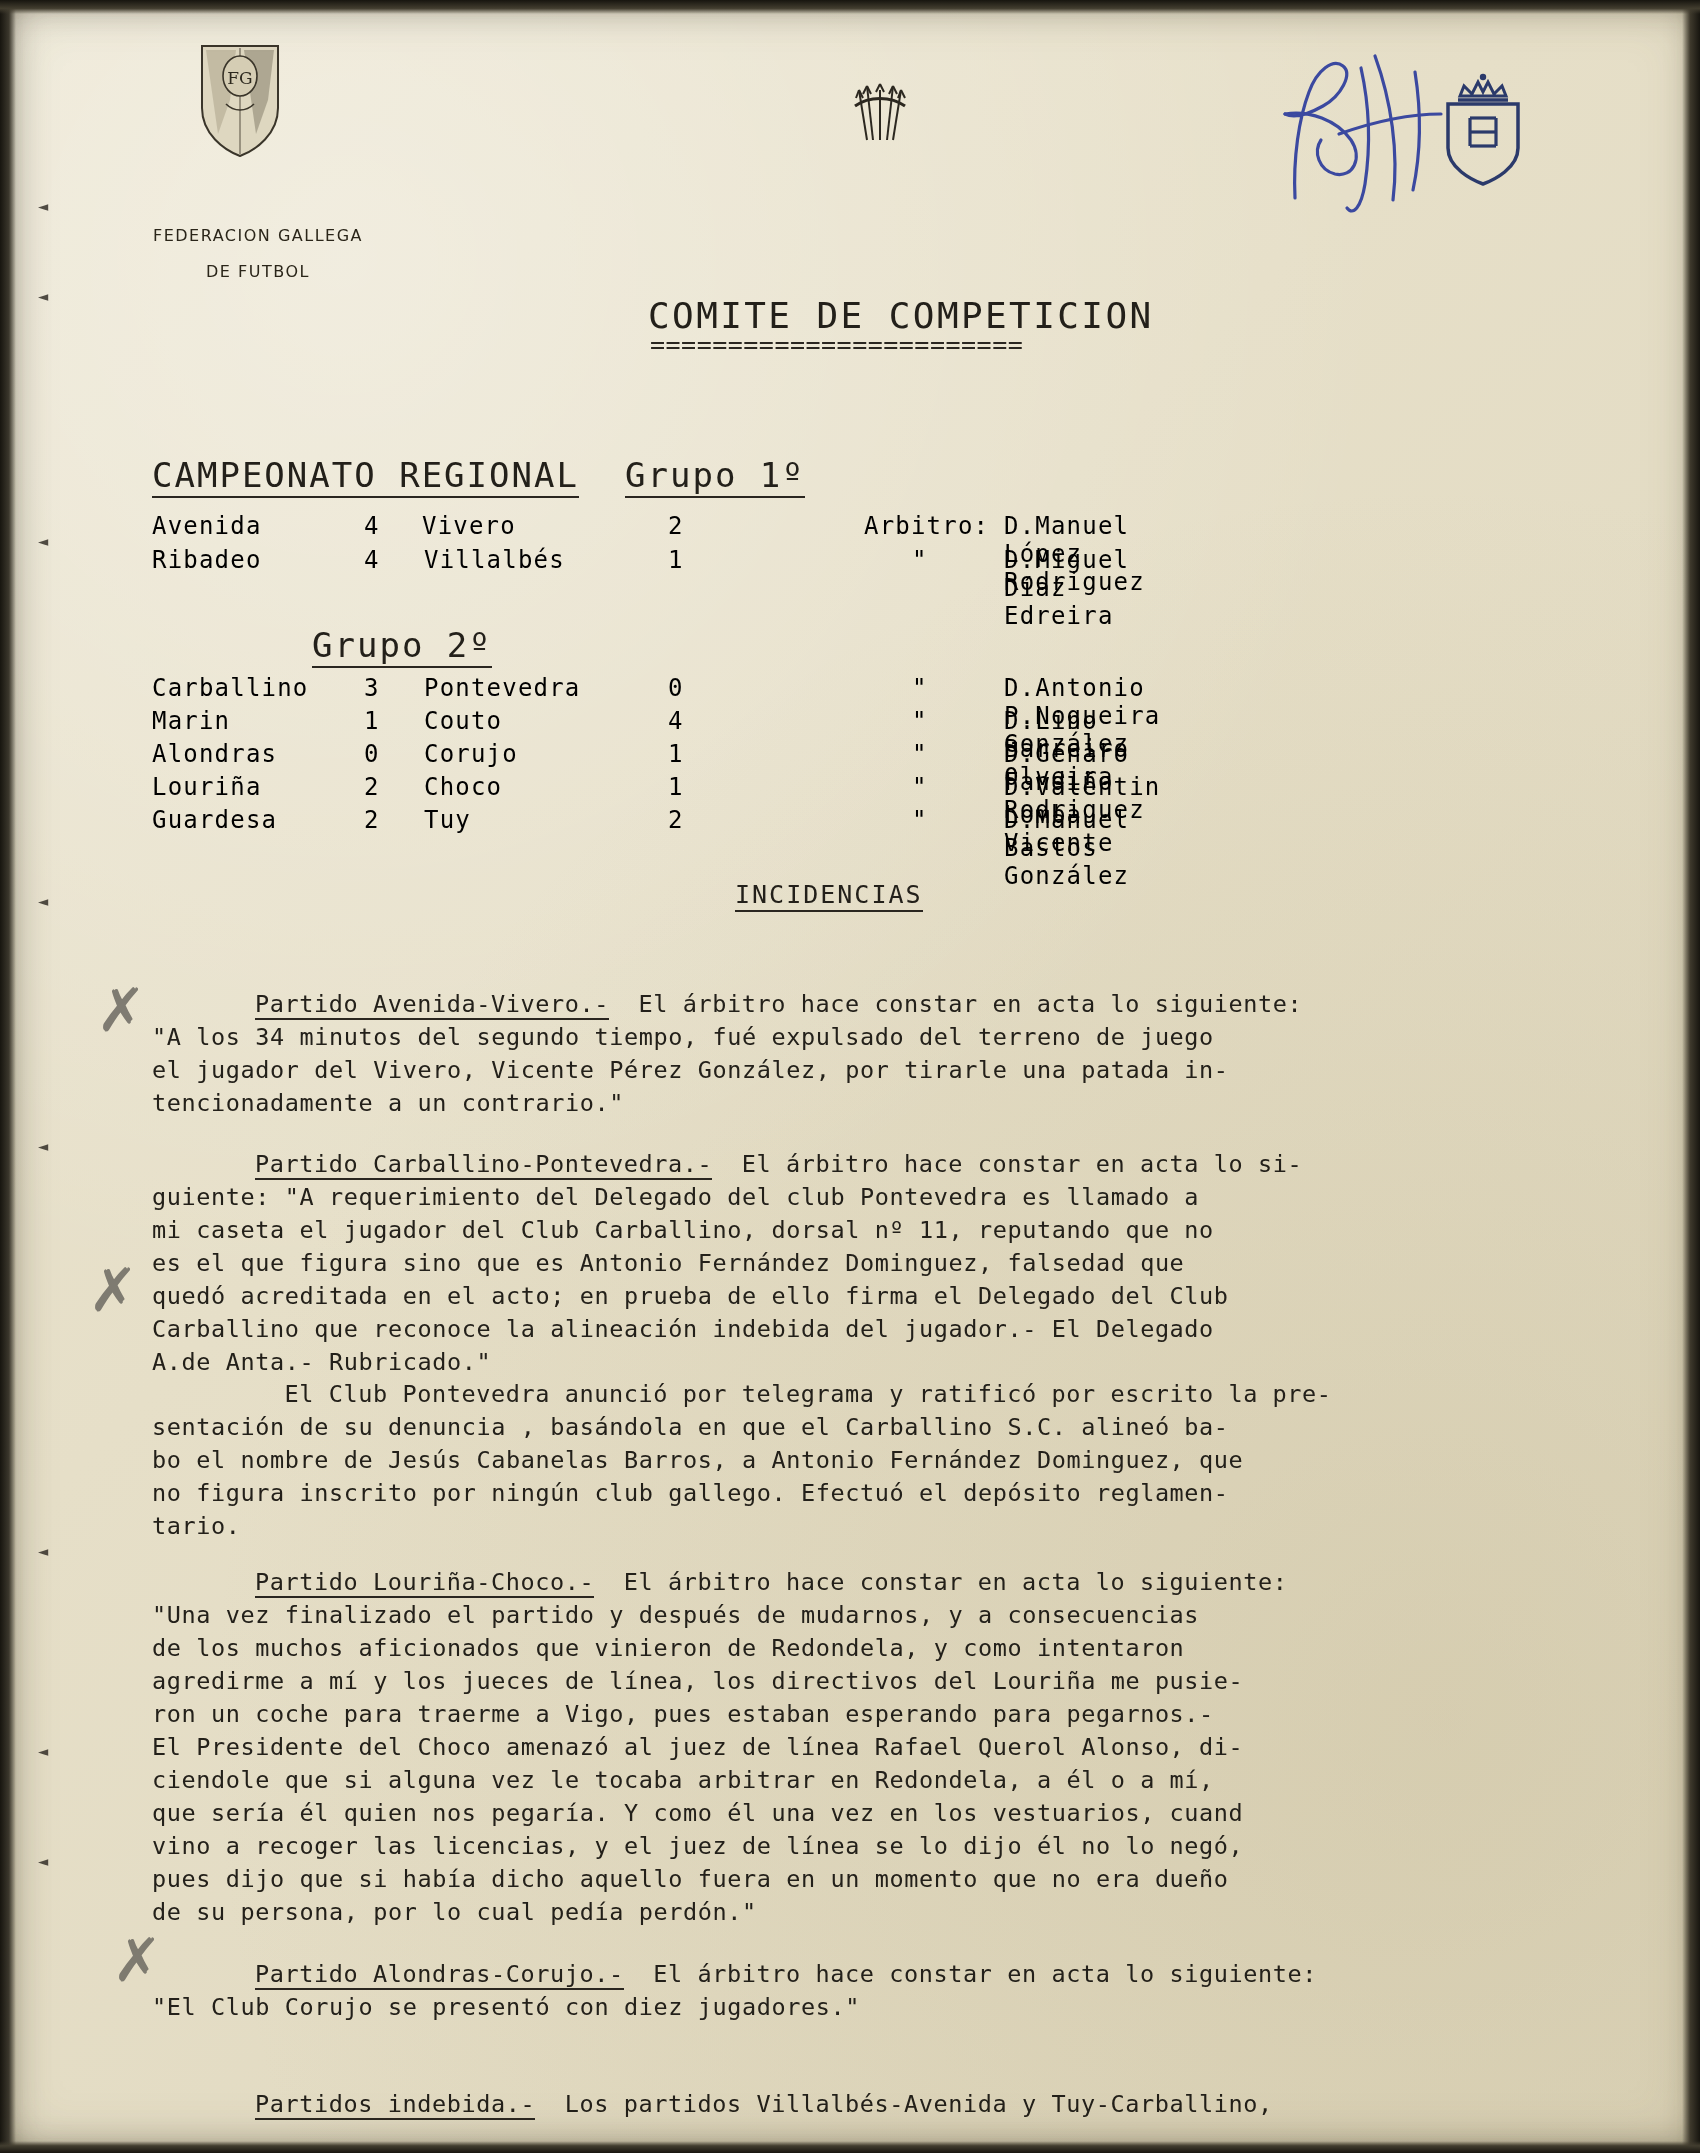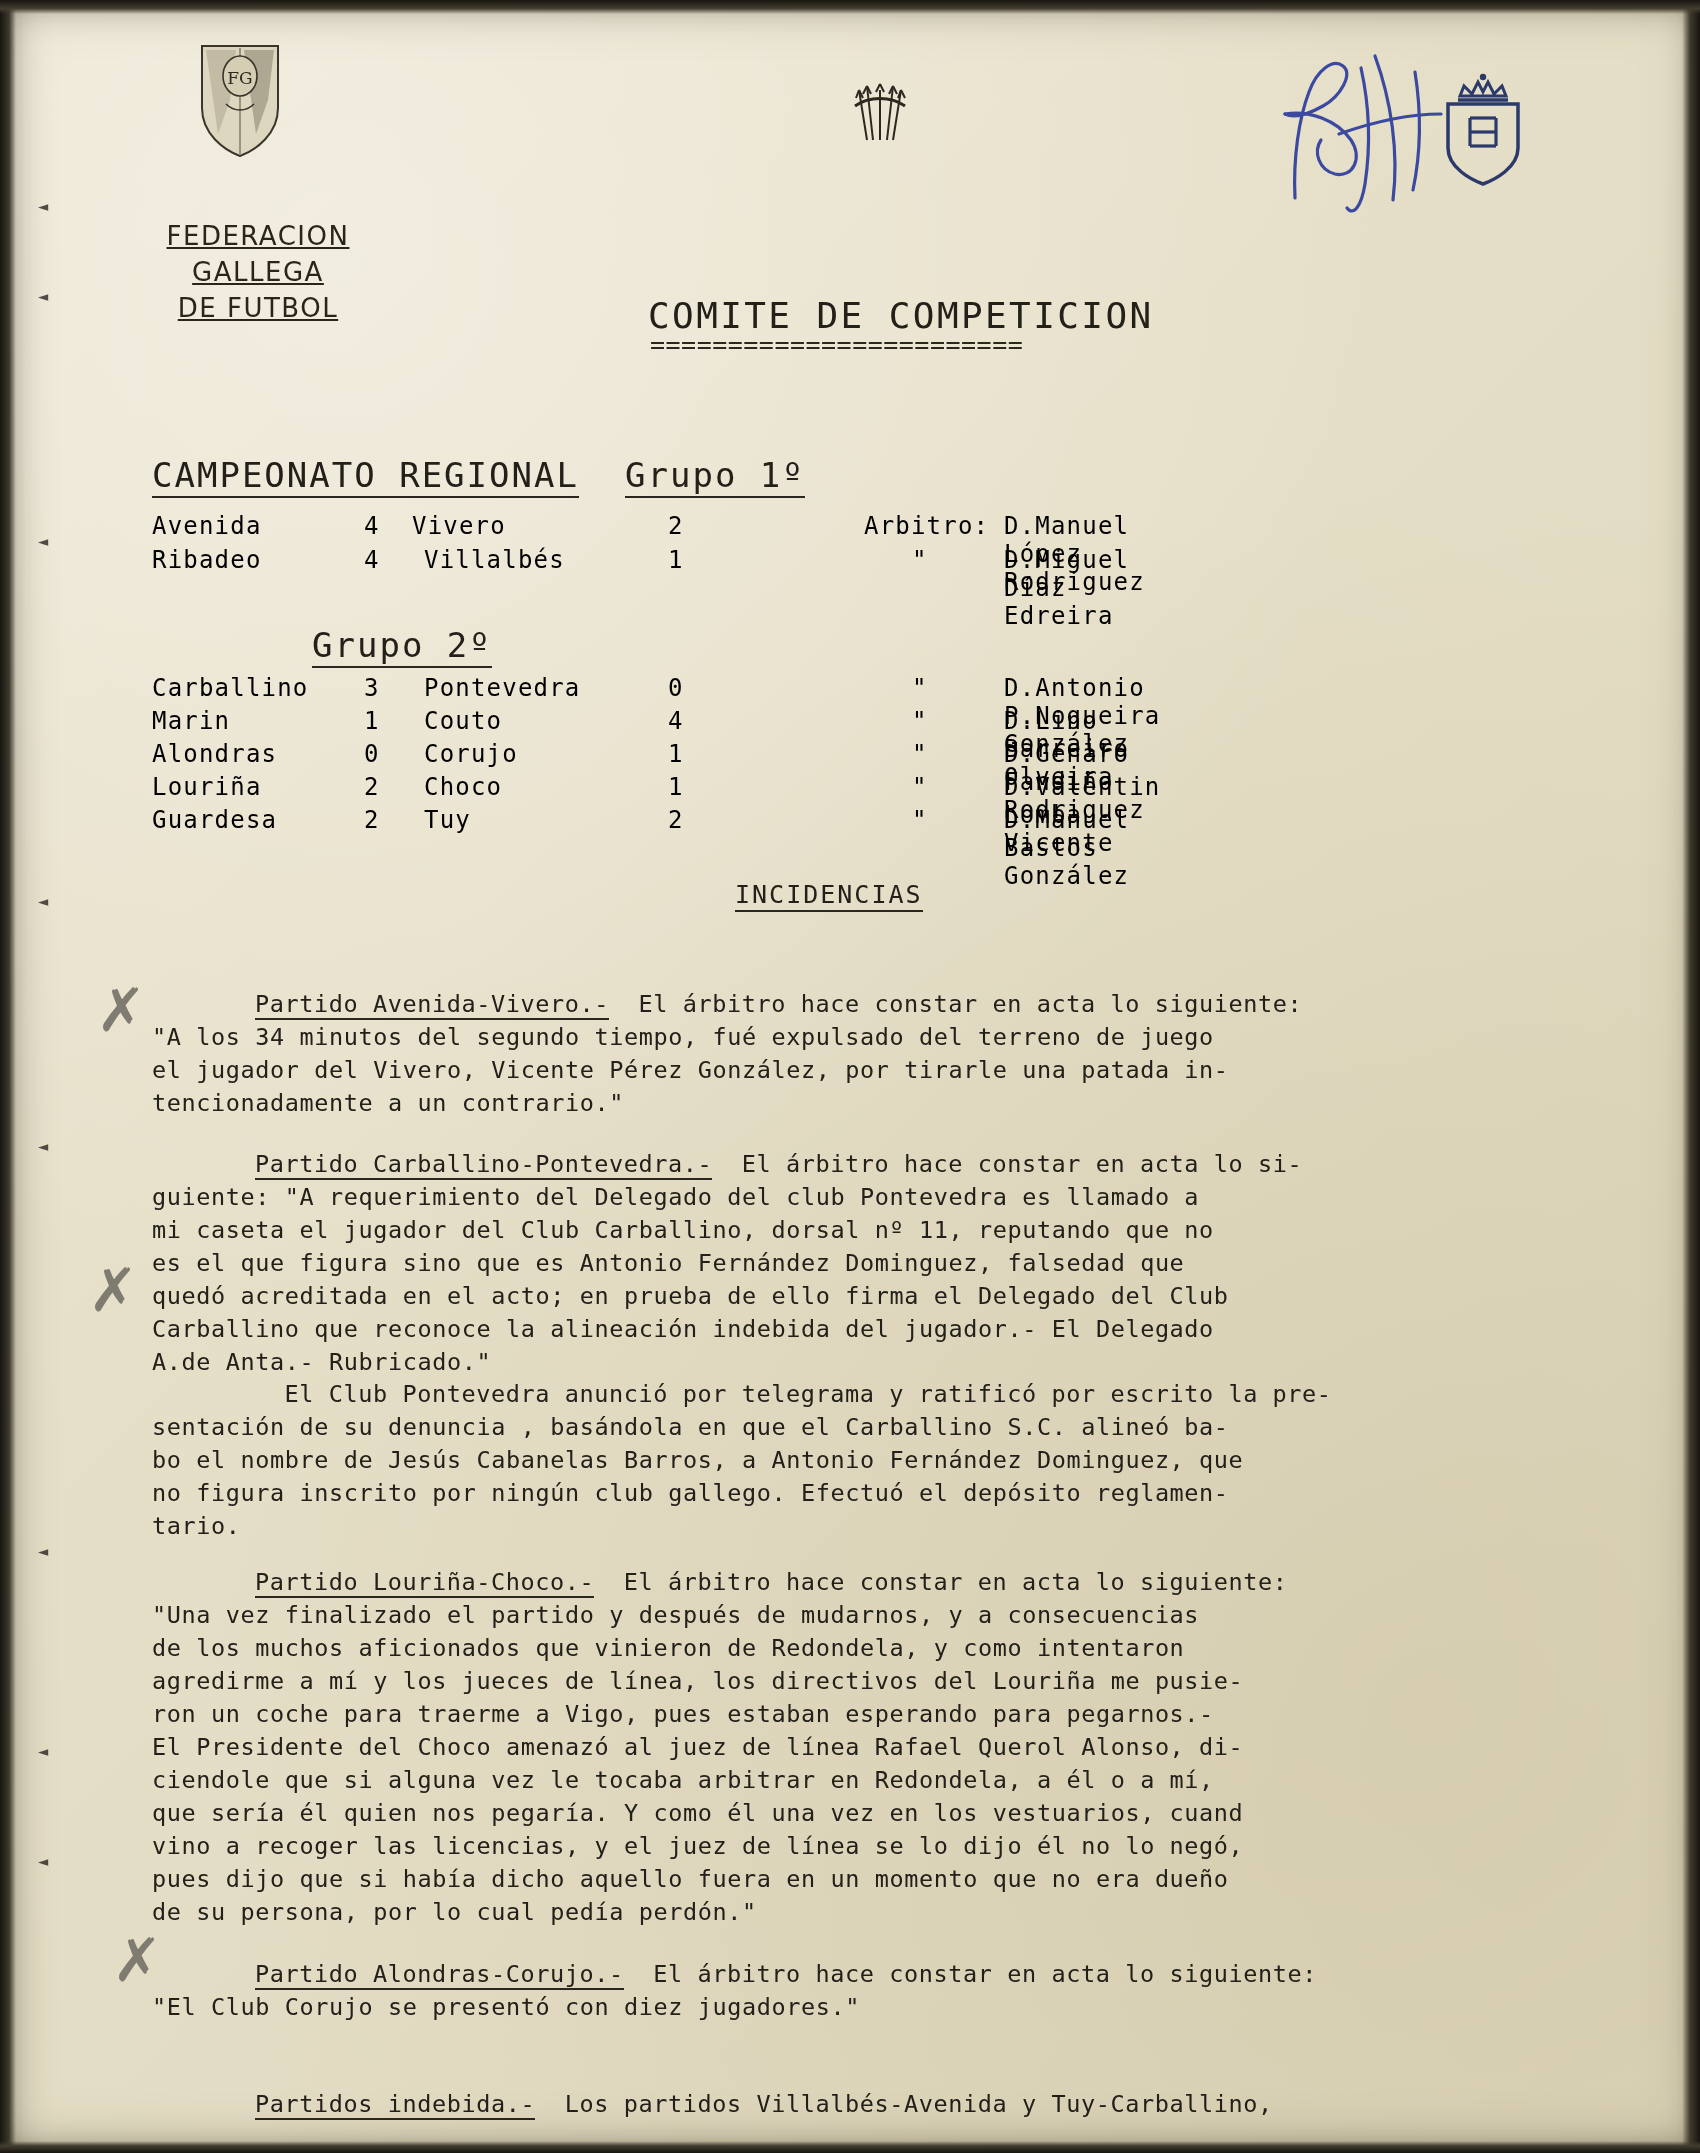--- a/index.html
+++ b/index.html
@@ -73,25 +73,24 @@
     left: 196px; top: 42px;
     width: 88px; height: 118px;
     z-index: 10;
   }
   #fed-title {
     position: absolute;
     left: 108px; top: 218px;
     width: 300px;
     text-align: center;
     font-family: "DejaVu Sans", sans-serif;
-    font-size: 26px;
+    font-size: 16px;
     letter-spacing: 1.5px;
     color: #2a2519;
     line-height: 36px;
-    text-decoration: underline;
   }
   #dnd-crest {
     position: absolute;
     left: 845px; top: 82px;
     width: 70px; height: 62px;
   }
   #dnd-title {
     position: absolute;
     left: 620px; top: 192px;
     width: 520px;
@@ -253,21 +252,21 @@
   <div id="title-comite" class="mono txt">COMITE DE COMPETICION</div>
   <div id="title-rule" class="mono txt">========================</div>
 
   <div id="camp-regional" class="mono heading">CAMPEONATO REGIONAL</div>
   <div id="grupo1" class="mono heading">Grupo 1º</div>
   <div id="grupo2" class="mono heading">Grupo 2º</div>
 
   <div class="res-row" style="left:152px; top:512px;">
     <span class="res-home" style="left:0;   top:0;">Avenida</span>
     <span class="res-hg" style="left:212px;top:0;">4</span>
-    <span class="res-away" style="left:260px;top:0;">Vivero</span>
+    <span class="res-away" style="left:270px;top:0;">Vivero</span>
     <span class="res-ag" style="left:516px;top:0;">2</span>
     <span class="res-lbl" style="left:672px;top:0;margin-left:40px;">Arbitro:</span>
     <span class="res-ref" style="left:852px;top:0;">D.Manuel López Rodriguez</span>
   </div>
   <div class="res-row" style="left:152px; top:546px;">
     <span class="res-home" style="left:0;   top:0;">Ribadeo</span>
     <span class="res-hg" style="left:212px;top:0;">4</span>
     <span class="res-away" style="left:272px;top:0;">Villalbés</span>
     <span class="res-ag" style="left:516px;top:0;">1</span>
     <span class="res-lbl" style="left:760px;top:0;">"</span>

